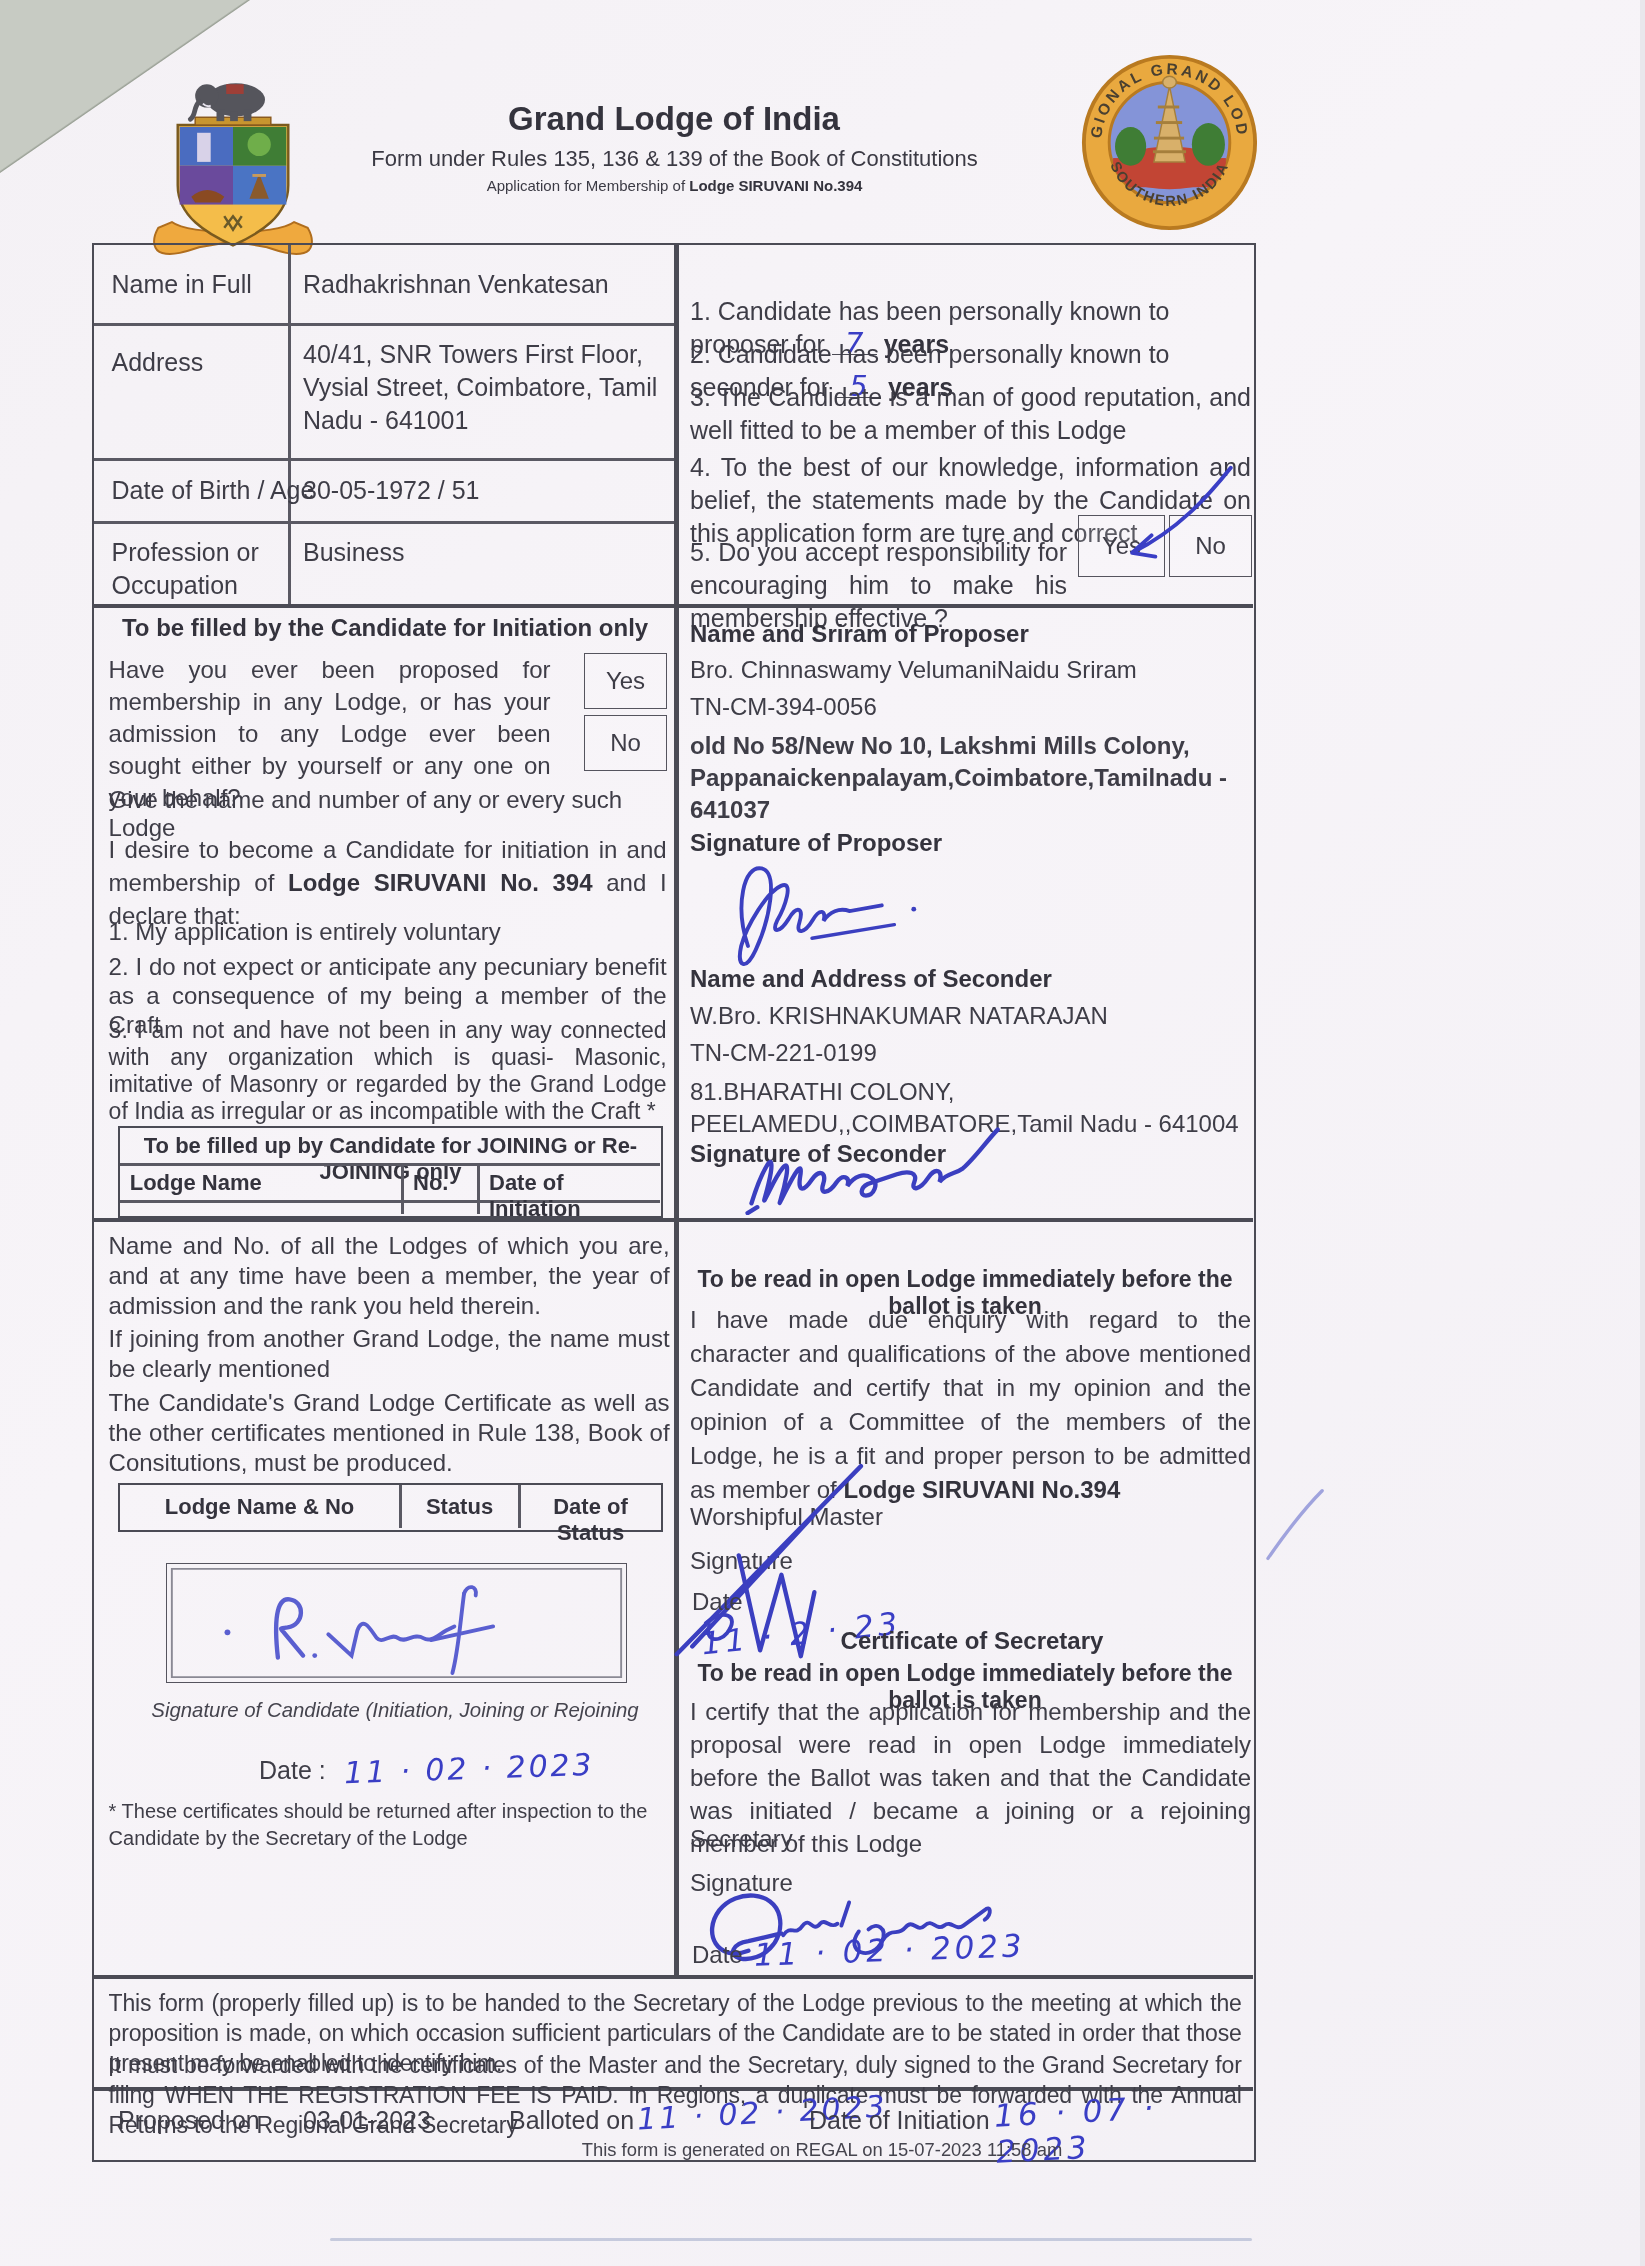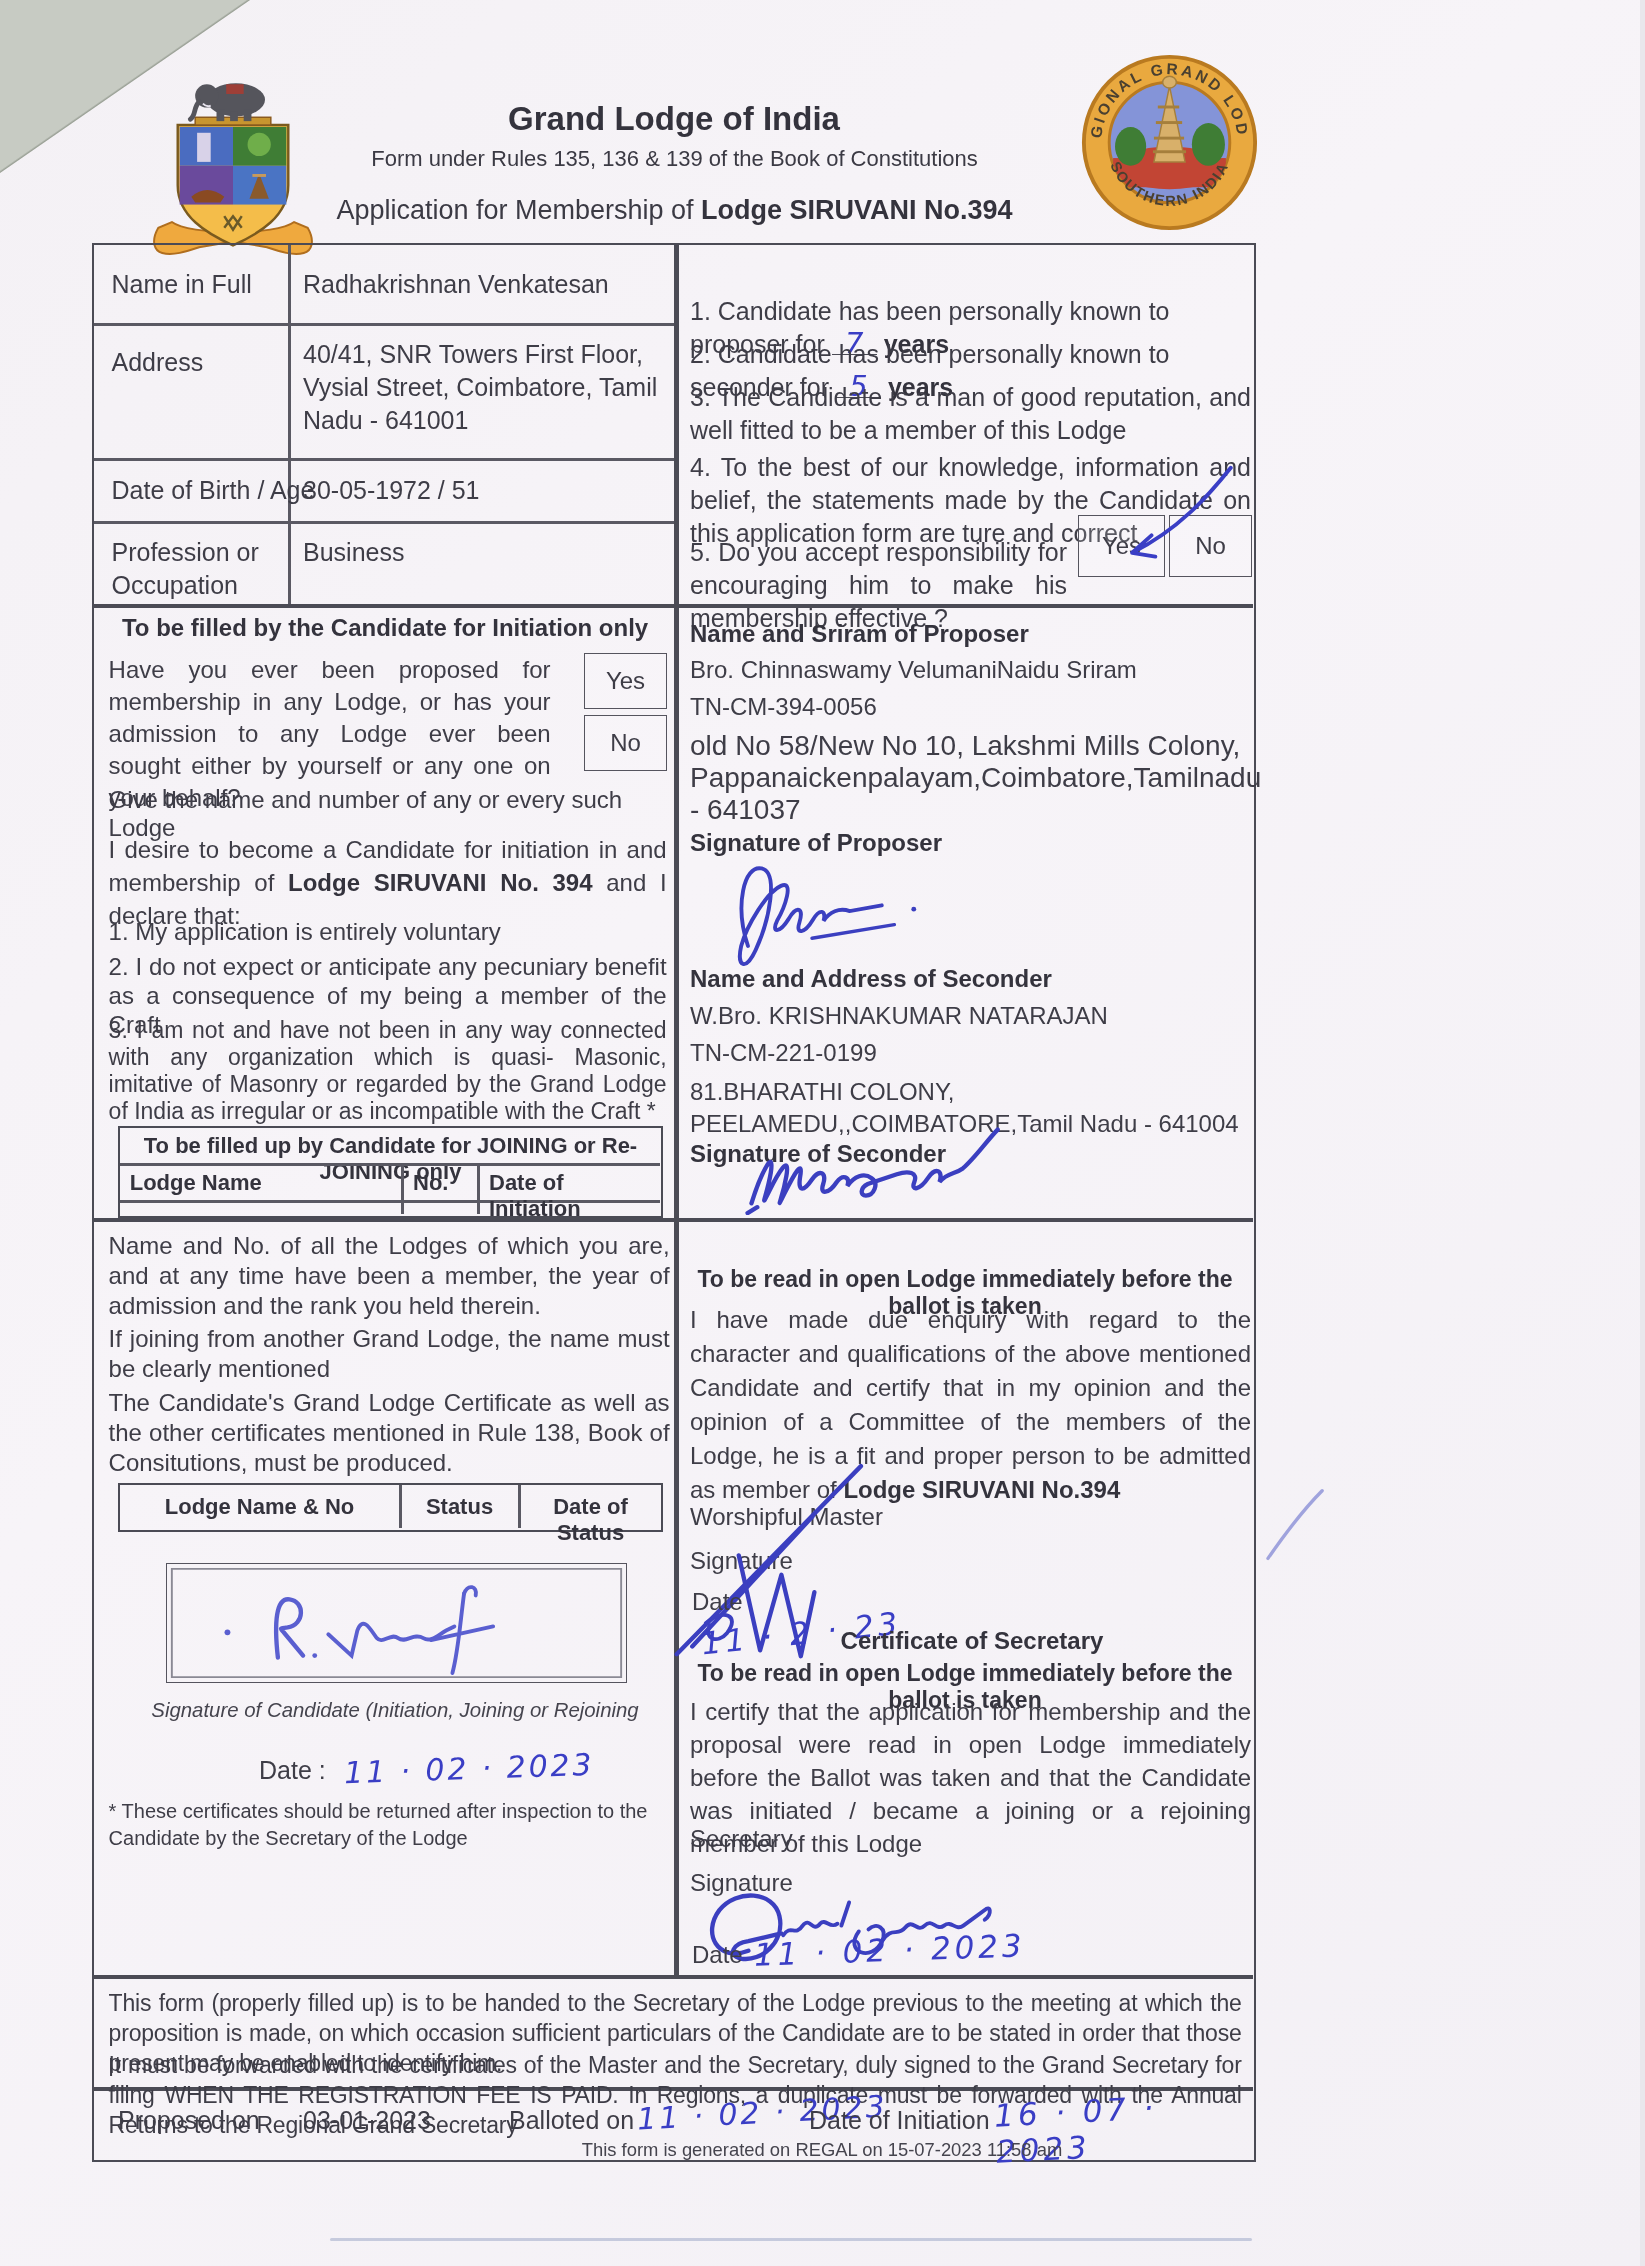--- a/index.html
+++ b/index.html
@@ -62,21 +62,21 @@
       <path d="M60,42 C54,48 57,56 51,60" stroke="#55555c" stroke-width="5" fill="none" stroke-linecap="round"></path>
       <rect x="78" y="50" width="8" height="12" fill="#55555c"></rect>
       <rect x="92" y="52" width="8" height="10" fill="#55555c"></rect>
       <rect x="106" y="50" width="8" height="12" fill="#55555c"></rect>
       <path d="M64,44 q4,4 8,2" stroke="#e8e4ee" stroke-width="2" fill="none"></path>
       <rect x="88" y="24" width="18" height="10" fill="#b03a2e" opacity="0.8"></rect>
     </svg>
 
     <div class="abs b center" style="left:194px;top:47px;width:776px;font-size:33px;">Grand Lodge of India</div>
     <div class="abs center" style="left:146px;top:93px;width:873px;font-size:22px;color:#3b3a44;">Form under Rules 135, 136 &amp; 139 of the Book of Constitutions</div>
-    <div class="abs center" style="left:146px;top:142px;width:873px;font-size:27px;color:#3b3a44;">
+    <div class="abs center" style="left:146px;top:124px;width:873px;font-size:15px;color:#3b3a44;">
       <span>Application for Membership of </span><span class="b">Lodge SIRUVANI No.394</span>
     </div>
 
     <svg class="abs" style="left:988px;top:0px" width="179" height="179" viewBox="0 0 184 184">
       <circle cx="92" cy="92" r="88" fill="#e9a93f" stroke="#b97a20" stroke-width="4"></circle>
       <circle cx="92" cy="92" r="62" fill="#8494d8" stroke="#b97a20" stroke-width="3"></circle>
       <path d="M32,104 A62,62 0 0 0 152,104 L152,104 A62,62 0 0 1 32,104 Z" fill="#c24534"></path>
       <path d="M33,108 A61,61 0 0 0 151,108 A61,61 0 0 1 33,108" fill="#c24534"></path>
       <rect x="34" y="108" width="116" height="30" fill="#c24534" clip-path="circle(62px at 58px -16px)"></rect>
       <ellipse cx="92" cy="118" rx="56" ry="22" fill="#c24534"></ellipse>
@@ -177,21 +177,21 @@
       <div class="cellline" style="left:0;top:72px;width:540px;height:2.9px;"></div>
       <div class="abs b" style="left:9.7px;top:42px;font-size:22px;">Lodge Name</div>
       <div class="abs b" style="left:293px;top:42px;font-size:22px;">No.</div>
       <div class="abs b" style="left:369px;top:42px;font-size:22px;">Date of Initiation</div>
       <div class="abs" style="left:0;top:75px;width:540px;height:11.6px;"></div>
     </div>
 
     <div class="abs b" style="left:596px;top:375px;font-size:24px;">Name and Sriram of Proposer</div>
     <div class="abs" style="left:596px;top:411px;font-size:24px;">Bro. Chinnaswamy VelumaniNaidu Sriram</div>
     <div class="abs" style="left:596px;top:448px;font-size:24px;">TN-CM-394-0056</div>
-    <div class="abs" style="left:596px;top:485px;width:558px;font-size:28px;line-height:32px;">old No 58/New No 10, Lakshmi Mills Colony, Pappanaickenpalayam,Coimbatore,Tamilnadu - 641037</div>
+    <div class="abs" style="left:596px;top:485px;width:558px;font-size:24px;line-height:32px;font-weight:bold;">old No 58/New No 10, Lakshmi Mills Colony, Pappanaickenpalayam,Coimbatore,Tamilnadu - 641037</div>
     <div class="abs b" style="left:596px;top:584px;font-size:24px;">Signature of Proposer</div>
     <svg class="sig" style="left:621px;top:604px" width="223" height="131" viewBox="0 0 230 135">
       <path d="M34,100 C20,58 30,16 48,20 C66,24 56,74 42,104 C32,126 22,122 27,100 C33,78 54,44 68,38 C82,32 72,60 64,74 C58,86 66,88 76,72 C84,58 92,60 87,76 C83,88 92,88 101,73 C108,61 115,63 112,74 C118,65 128,60 139,64 L172,58" stroke="#3b3fc0" stroke-width="4" fill="none" stroke-linecap="round"></path>
       <path d="M100,92 L185,78" stroke="#3b3fc0" stroke-width="3.5" fill="none" stroke-linecap="round"></path>
       <circle cx="205" cy="62" r="2.5" fill="#3b3fc0"></circle>
     </svg>
 
     <div class="abs b" style="left:596px;top:720px;font-size:24px;">Name and Address of Seconder</div>
     <div class="abs" style="left:596px;top:757px;font-size:24px;">W.Bro. KRISHNAKUMAR NATARAJAN</div>
     <div class="abs" style="left:596px;top:794px;font-size:24px;">TN-CM-221-0199</div>

